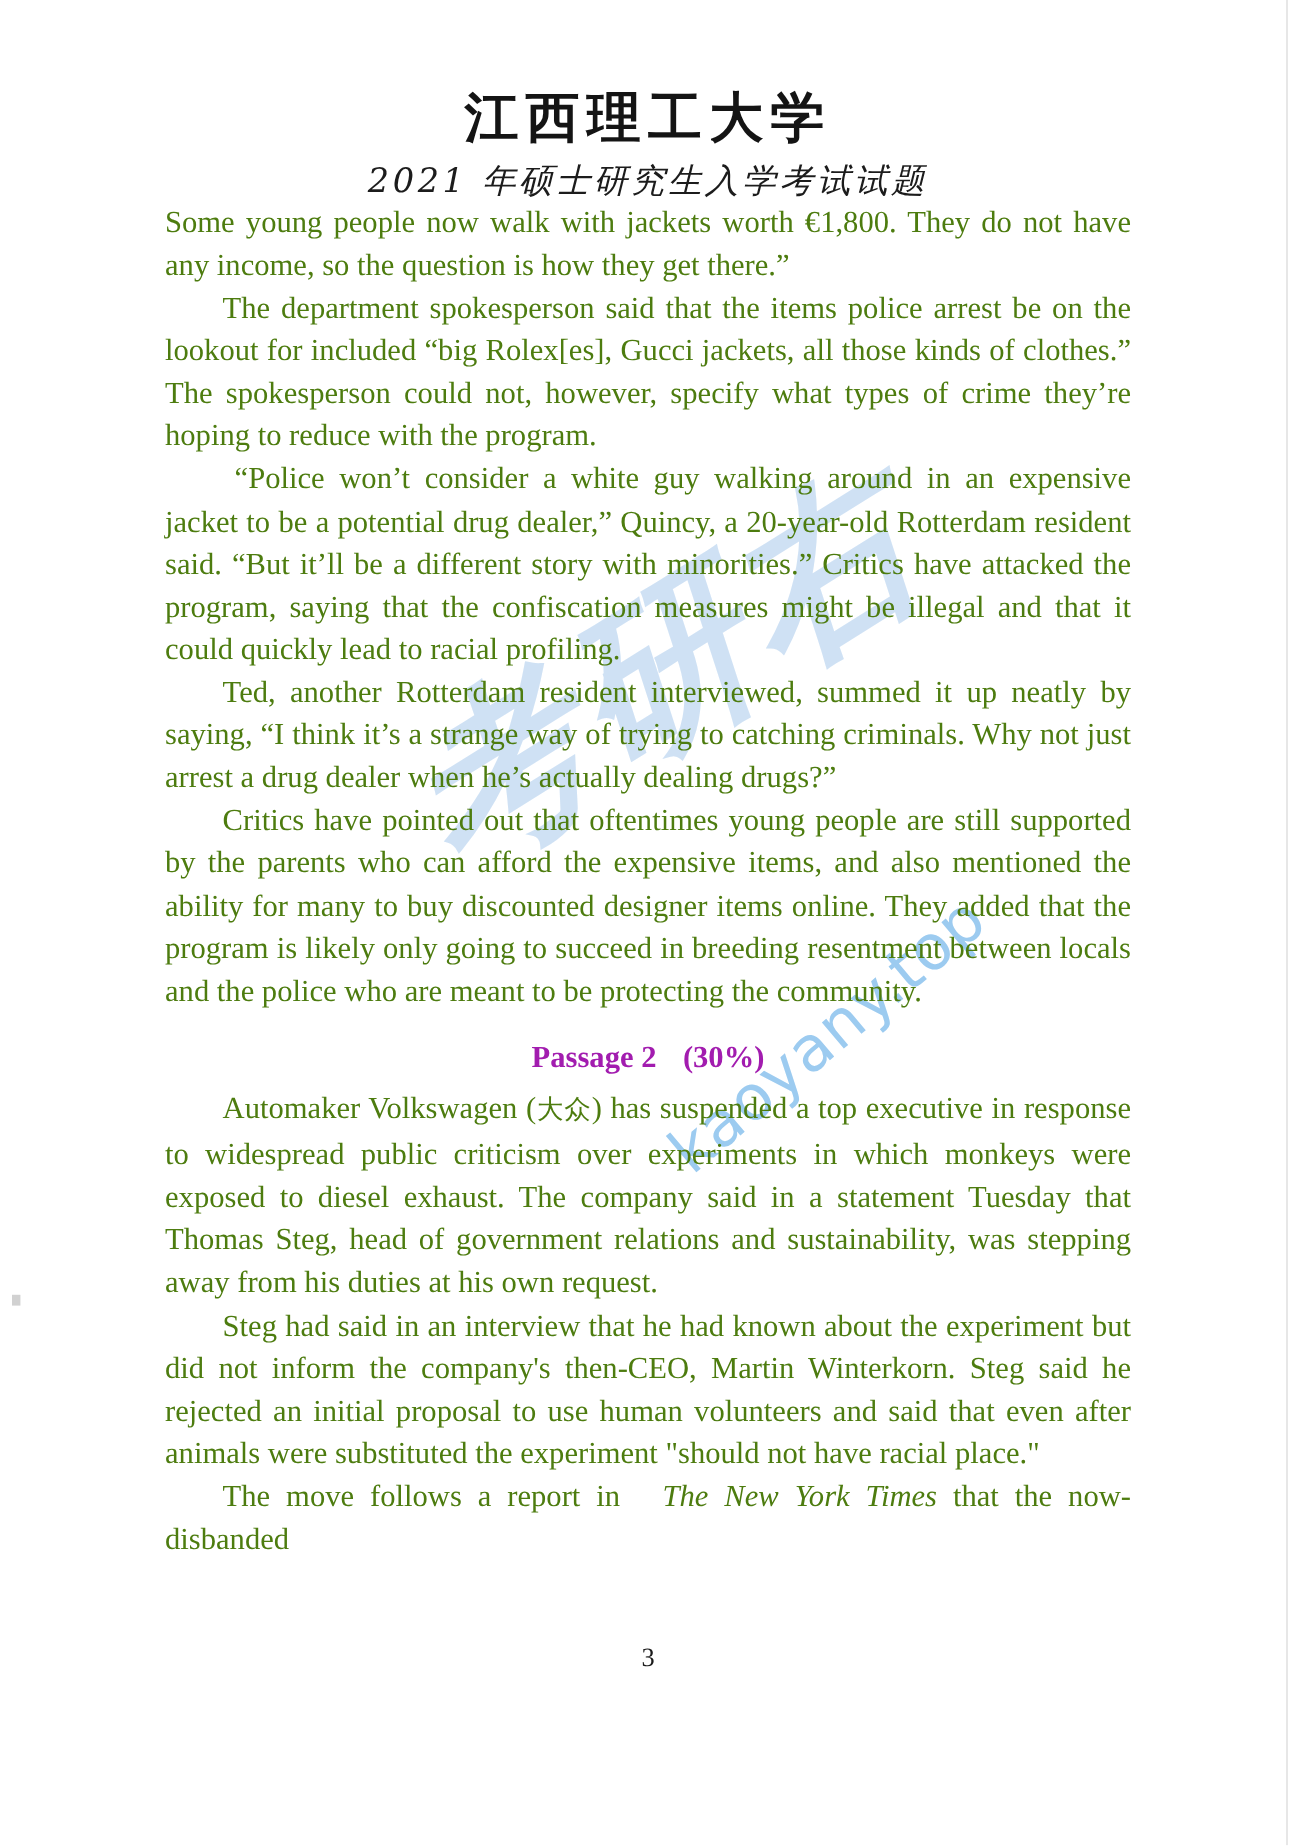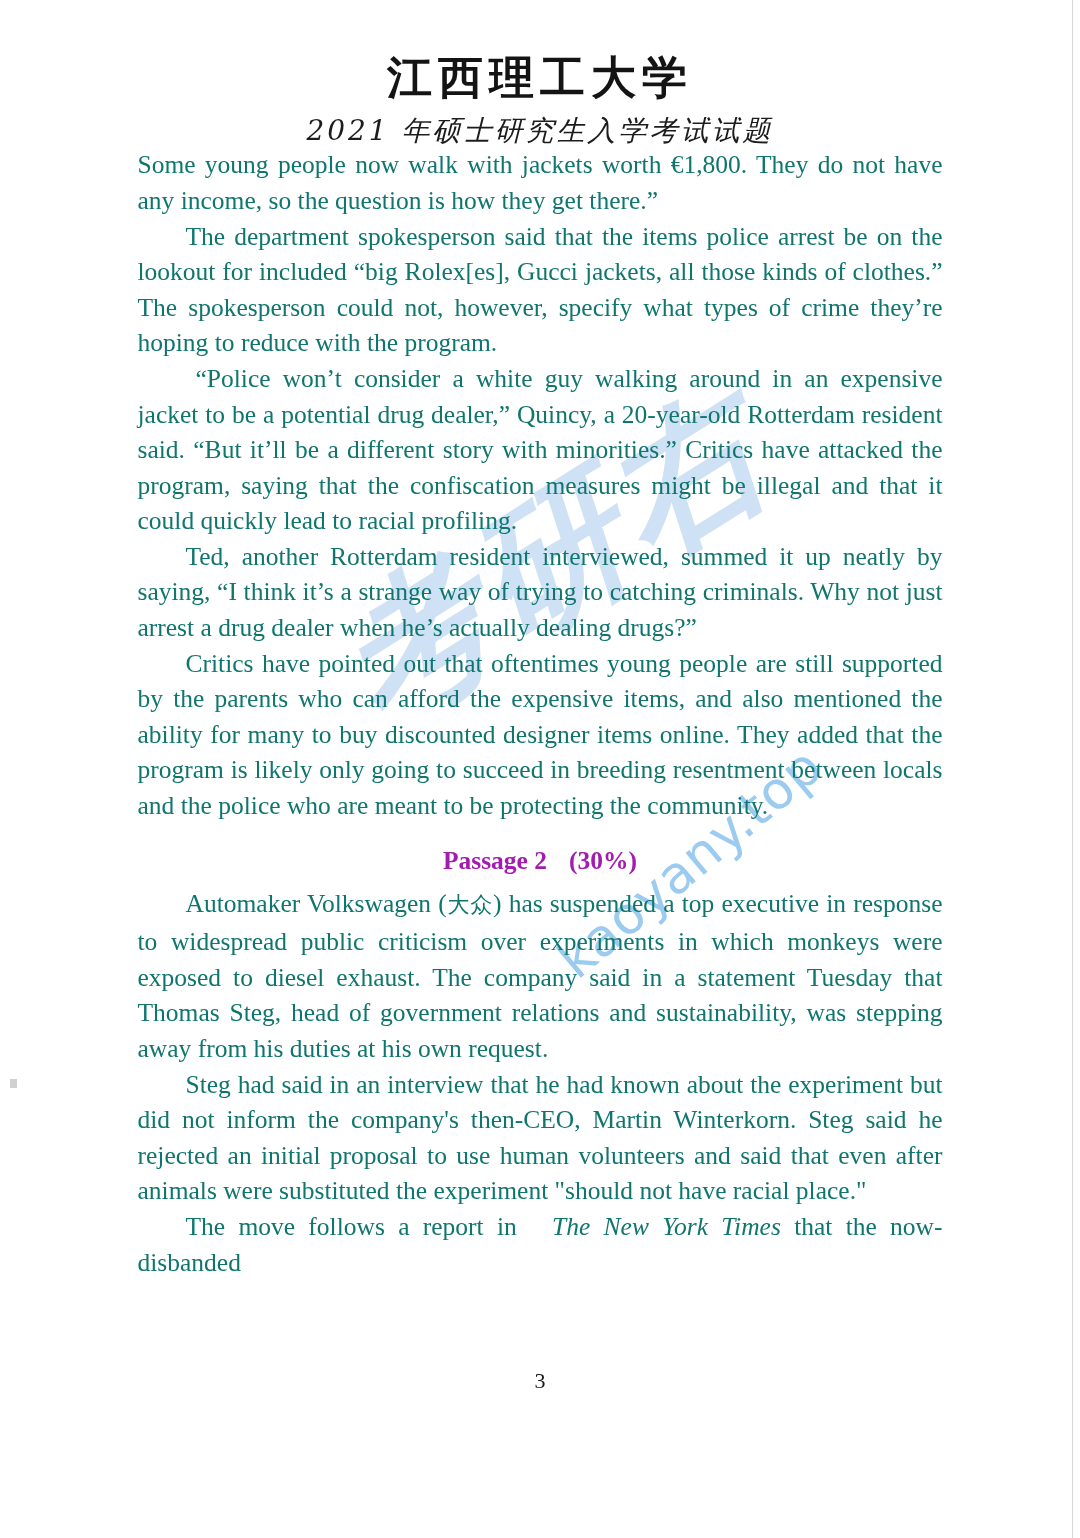--- a/index.html
+++ b/index.html
@@ -70,21 +70,21 @@
     transform: rotate(-40deg);
     transform-origin: left bottom;
     letter-spacing: 1px;
   }
 
   
   .doc-header {
     position: relative;
     z-index: 3;
     text-align: center;
-    padding-top: 52px;
+    padding-top: 72px;
   }
   .univ-title {
     font-family: "DejaVu Serif", serif;
     font-size: 45px;
     font-weight: 700;
     letter-spacing: 6px;
     color: #141414;
     line-height: 1.15;
   }
   .exam-subtitle {
@@ -105,21 +105,21 @@
     margin: 0 auto;
     width: 805px;
     padding-left: 0;
   }
   p.para {
     margin: 0;
     font-size: 25.5px;
     line-height: 35.6px;
     text-align: justify;
     text-justify: inter-word;
-    color: #0f766e;
+    color: #4d7c0f;
   }
   p.indent {
     text-indent: 48px;
   }
   p.indent-wide {
     text-indent: 58px;
   }
   .passage-heading {
     margin: 0;
     padding-top: 22px;

